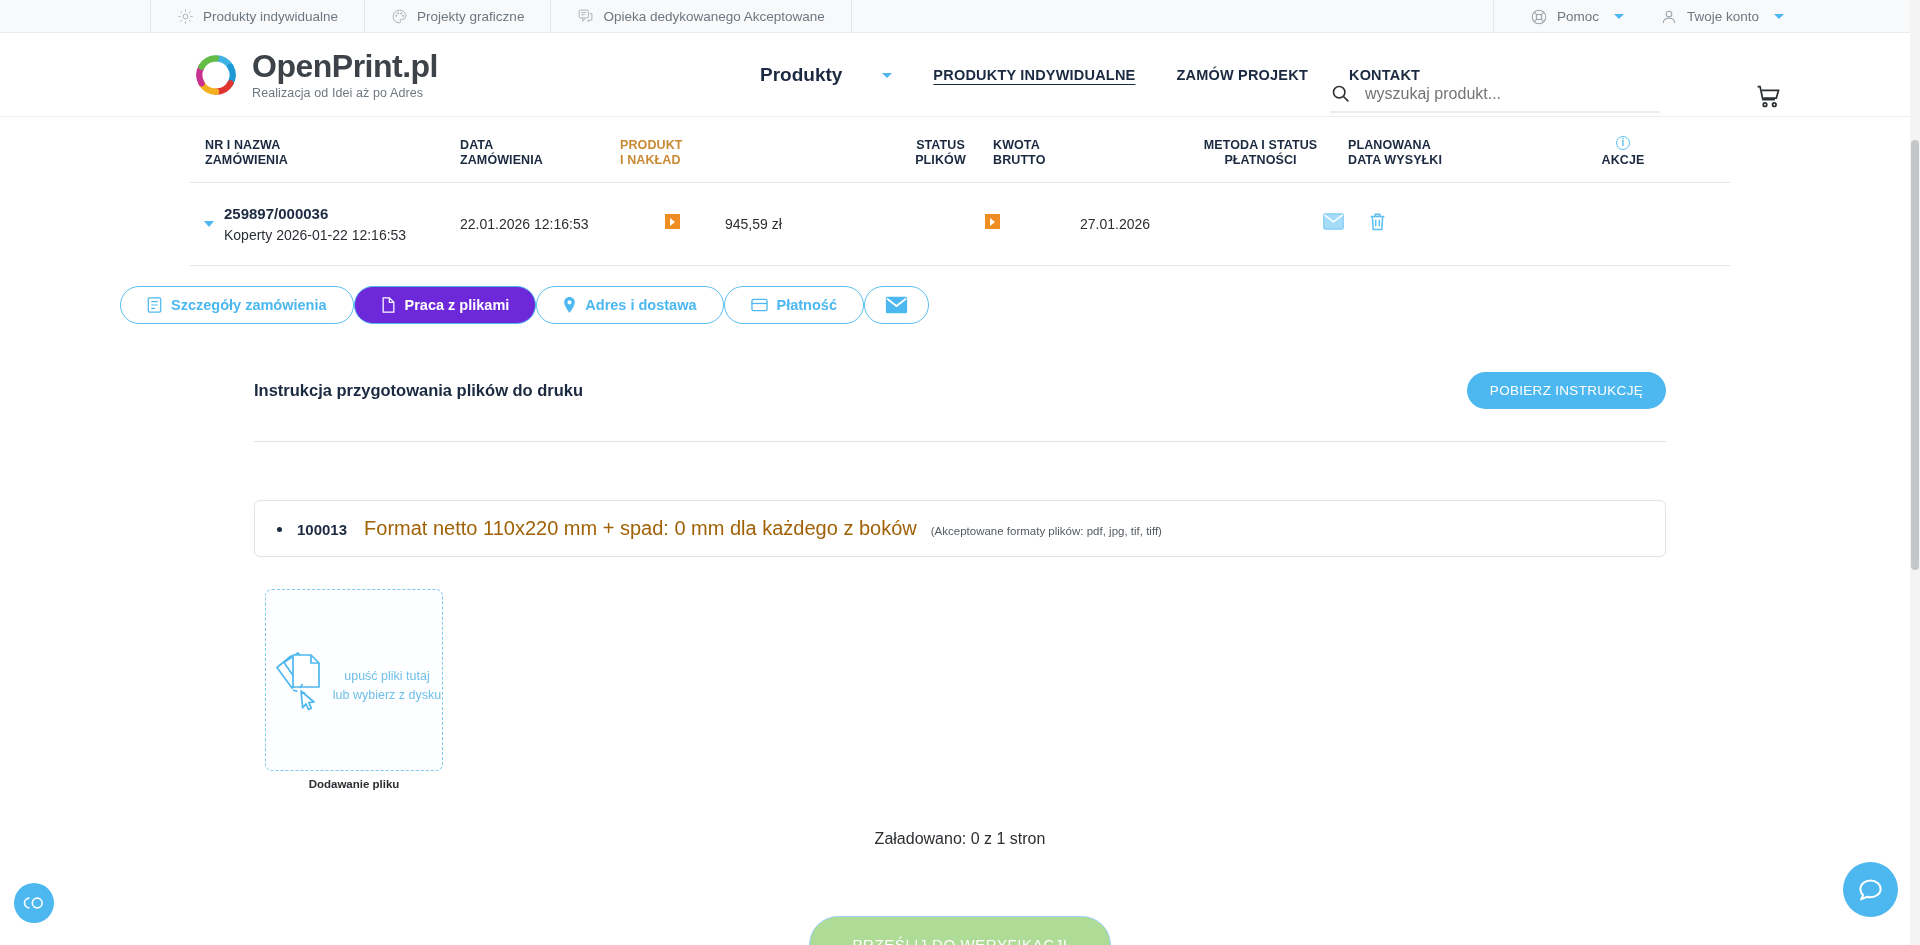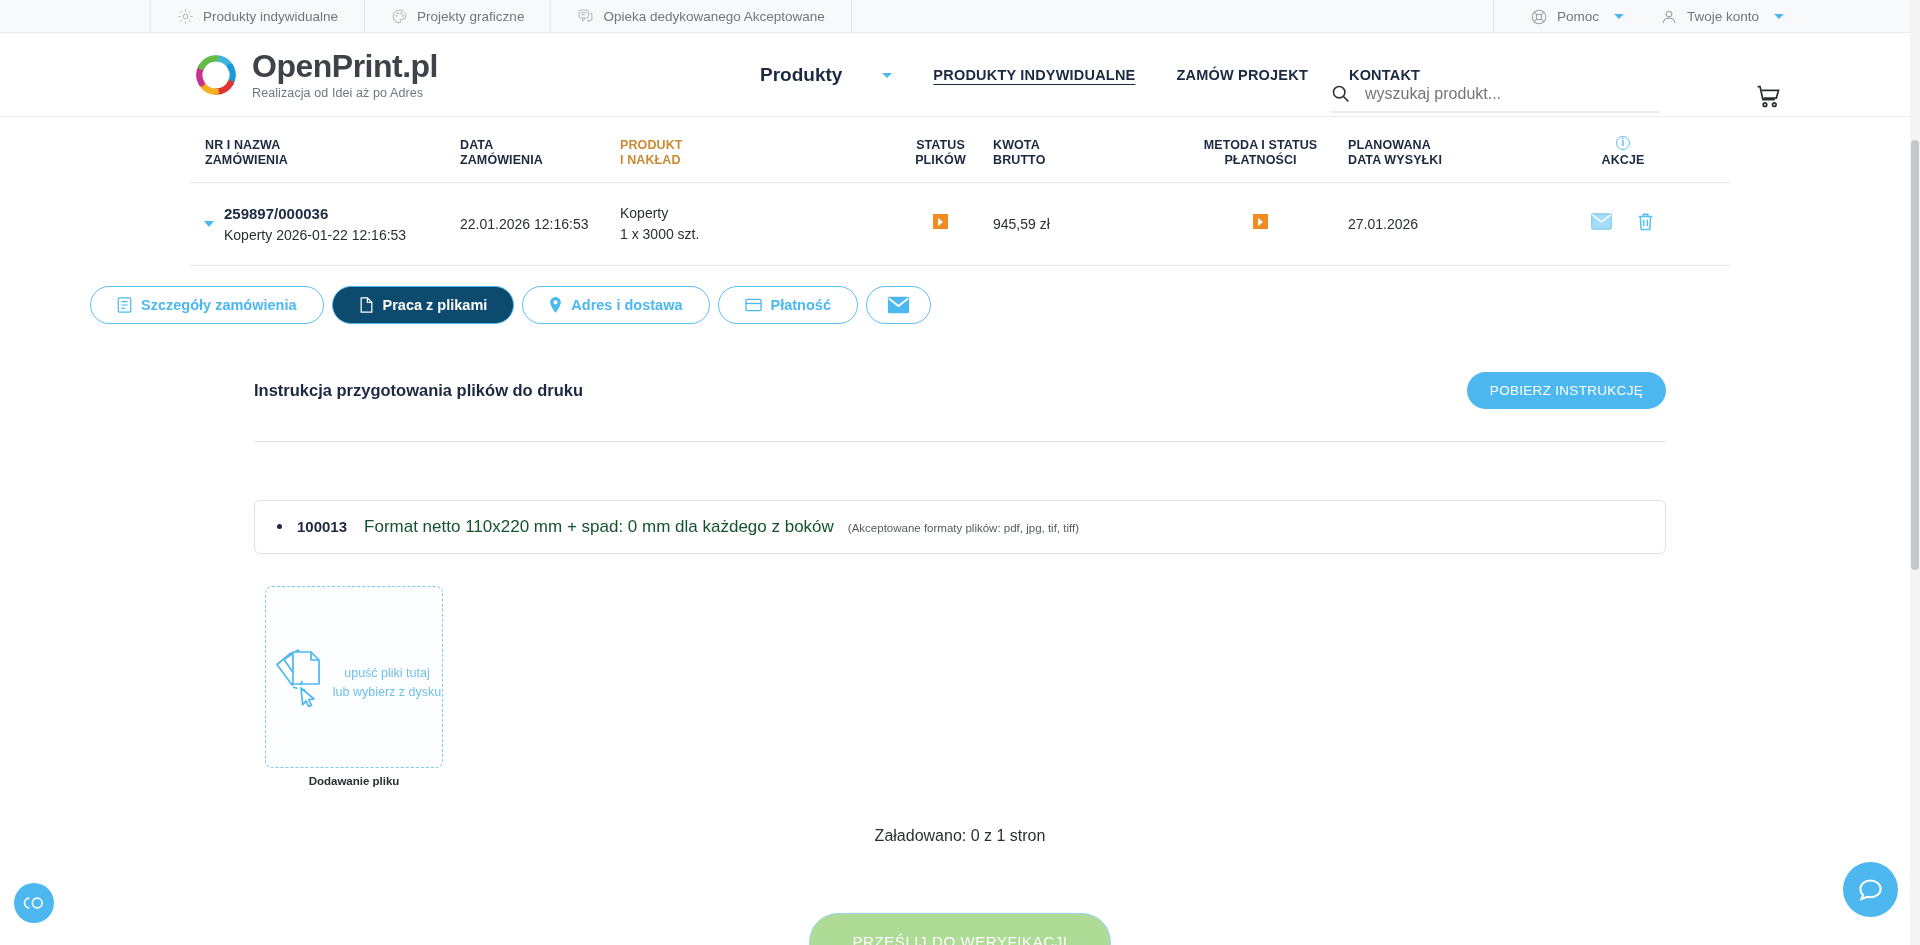--- a/index.html
+++ b/index.html
@@ -137,29 +137,29 @@
   }
   .info-circ {
     display: inline-block; width: 14px; height: 14px; border-radius: 50%;
     border: 1.5px solid #5bc0f0; color: #5bc0f0; font-size: 10px;
     line-height: 11px; text-align: center; font-weight: bold; margin-bottom: 3px;
   }
   .actions { display: flex; justify-content: center; gap: 24px; align-items: center; }
 
   
   .tabs {
-    display: flex; gap: 8px; padding: 20px 0 0 90px;
+    display: flex; padding: 20px 0 0 120px;
   }
   .tab {
     height: 38px; border: 1px solid #5bc0f0; border-radius: 19px;
     display: flex; align-items: center; justify-content: center; gap: 9px;
     color: #4db8f0; font-size: 14.5px; font-weight: bold;
     background: #fff; padding: 0 26px; white-space: nowrap;
   }
-  .tab.active { background: #0c4a6e; color: #fff; border-color: #4db8f0; }
+  .tab.active { background: #6d28d9; color: #fff; border-color: #4db8f0; }
   .tab.icon-only { padding: 0 20px; }
 
   
   .panel {
     width: 1412px; margin: 48px auto 0 auto;
   }
   .panel-head {
     display: flex; align-items: center; justify-content: space-between;
     border-bottom: 1px solid #dfe3e6; padding-bottom: 32px;
   }
@@ -169,21 +169,21 @@
     font-size: 13.5px; padding: 11px 23px; letter-spacing: 0.3px;
     font-family: "Liberation Sans", sans-serif;
   }
 
   .formatbox {
     margin-top: 58px; border: 1px solid #dfe3e6; border-radius: 6px;
     padding: 16px 22px; display: flex; align-items: baseline; gap: 8px;
   }
   .bullet { width: 5px; height: 5px; border-radius: 50%; background: #1b2a41; margin-right: 7px; position: relative; top:-3px;}
   .fmt-code { font-size: 15px; font-weight: bold; color: #1b2a41; }
-  .fmt-text { font-size: 17px; color: #14532d; margin-left: 9px; }
+  .fmt-text { font-size: 20px; color: #a16207; margin-left: 9px; }
   .fmt-note { font-size: 11.5px; color: #555b61; margin-left: 6px; }
 
   
   .dropzone-wrap { margin-top: 32px; margin-left: 11px; width: 178px; }
   .dropzone {
     width: 178px; height: 182px;
     border: 1.5px dashed #7fc9f0; border-radius: 7px;
     background: #fdfeff;
     display: flex; flex-direction: row; align-items: center; justify-content: center;
   }
@@ -388,24 +388,20 @@
       <div class="c-nr" style="display:flex; align-items:center; padding-left:0;">
         <span class="chev-col">
           <span class="chev"></span>
         </span>
         <span style="margin-left:12px">
           <span class="order-no" style="display:block">259897/000036</span>
           <span class="order-name" style="display:block">Koperty 2026-01-22 12:16:53</span>
         </span>
       </div>
       <div class="td c-data">22.01.2026 12:16:53</div>
-      <div class="c-prod" style="color:#2b2f33">
-        <span class="td" style="display:block">Koperty</span>
-        <span class="td" style="display:block; margin-top:5px">1 x 3000 szt.</span>
-      </div>
       <div class="c-stat">
         <span class="orange-flag"></span>
       </div>
       <div class="td c-kwota">945,59 zł</div>
       <div class="c-met">
         <span class="orange-flag"></span>
       </div>
       <div class="td c-plan">27.01.2026</div>
       <div class="c-akcje actions">
         <span>

